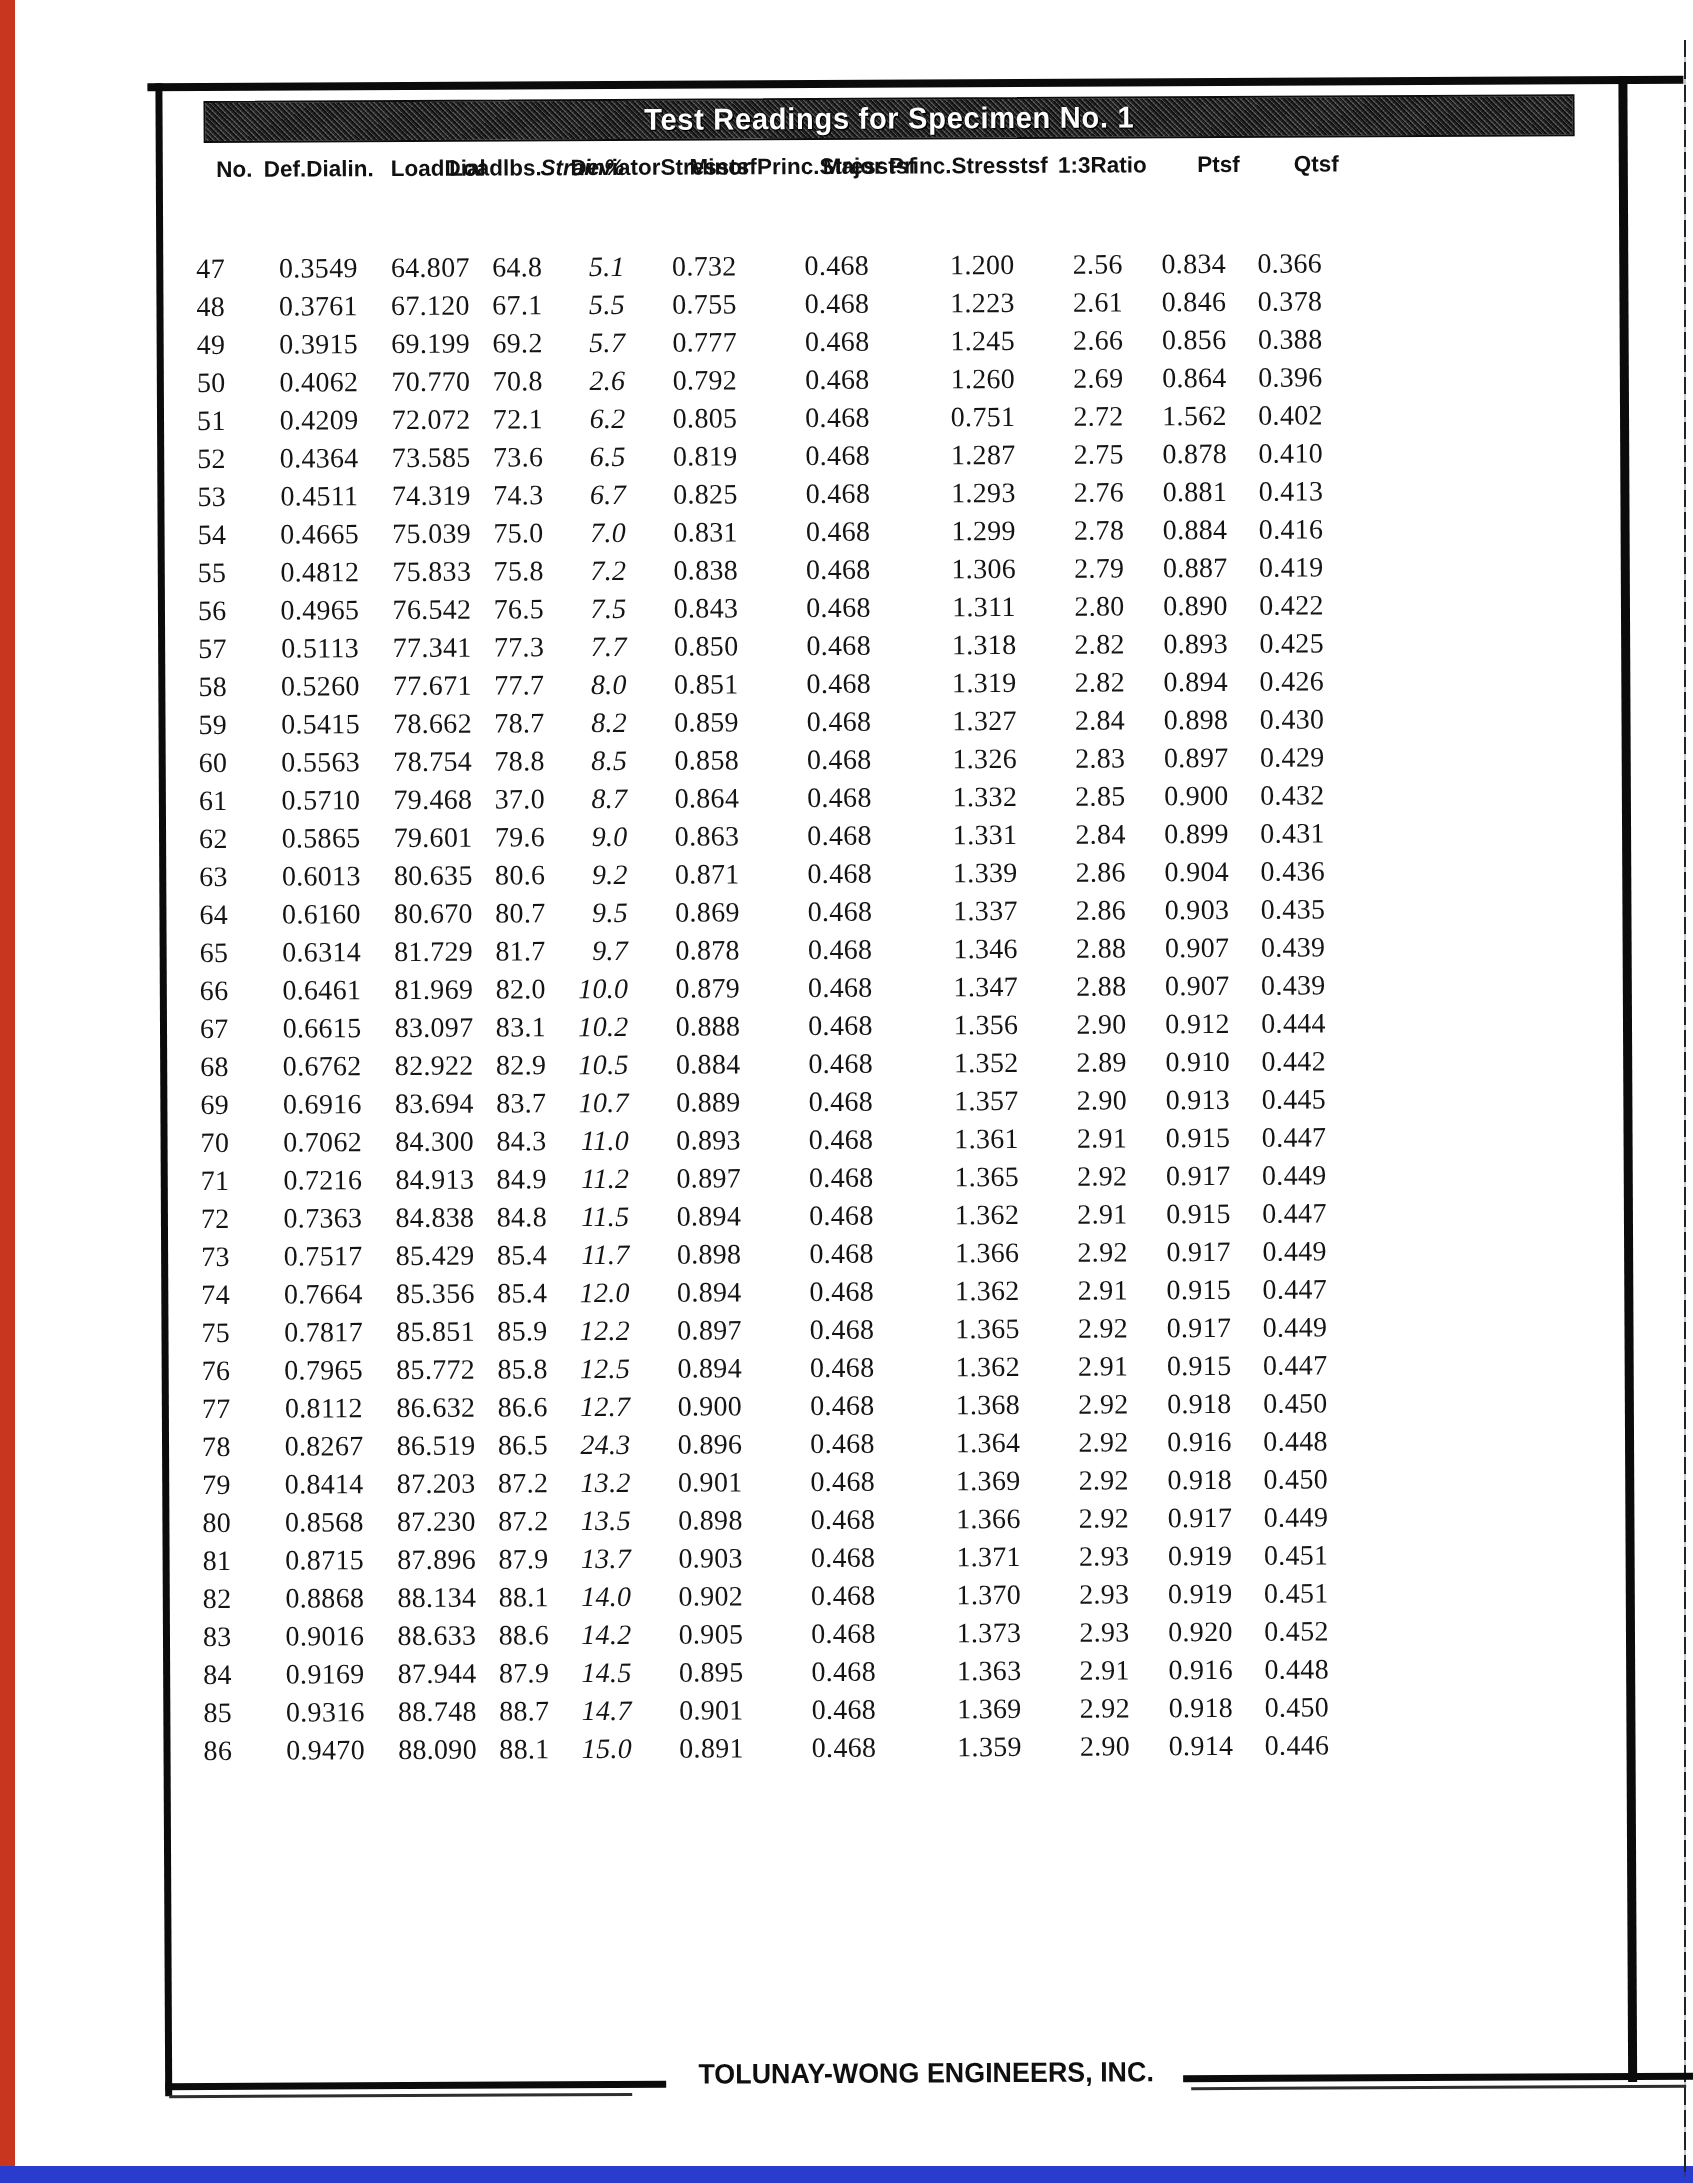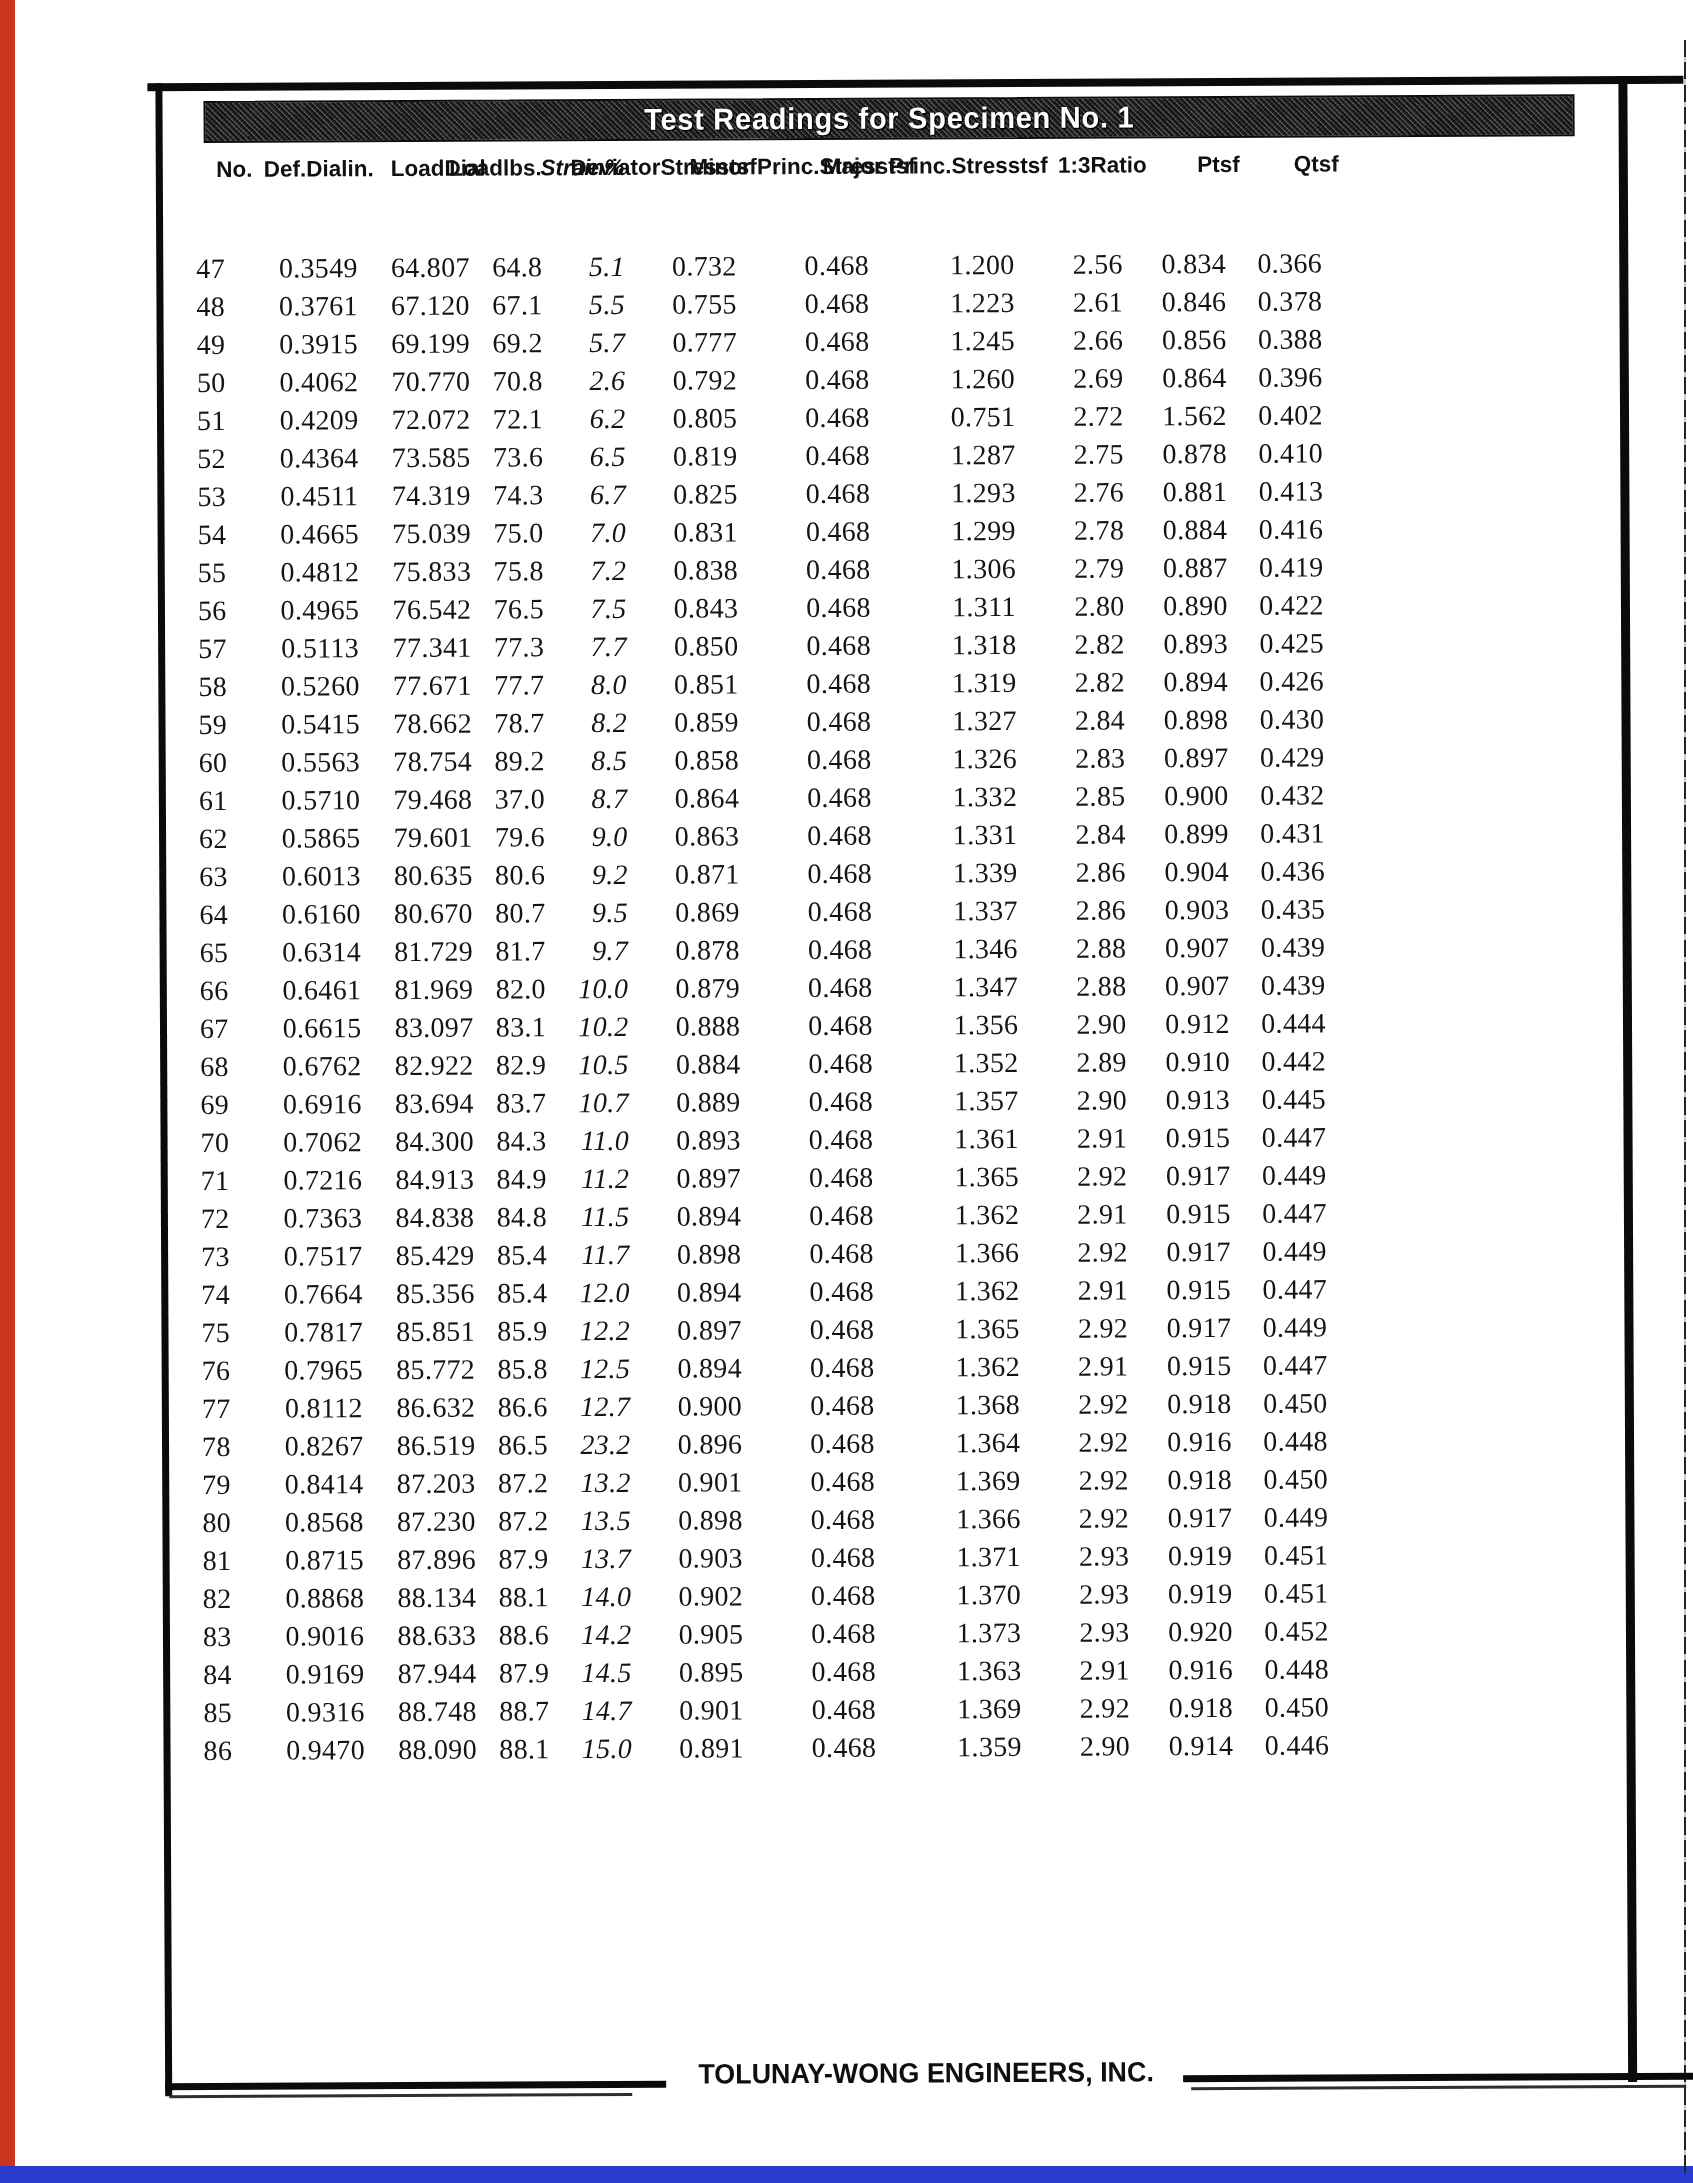--- a/index.html
+++ b/index.html
@@ -318,21 +318,21 @@
         <span class="cell c6">0.468</span>
         <span class="cell c7">1.327</span>
         <span class="cell c8">2.84</span>
         <span class="cell c9">0.898</span>
         <span class="cell c10">0.430</span>
       </div>
       <div class="grid-row">
         <span class="cell c0">60</span>
         <span class="cell c1">0.5563</span>
         <span class="cell c2">78.754</span>
-        <span class="cell c3">89.2</span>
+        <span class="cell c3">78.8</span>
         <span class="cell c4">8.5</span>
         <span class="cell c5">0.858</span>
         <span class="cell c6">0.468</span>
         <span class="cell c7">1.326</span>
         <span class="cell c8">2.83</span>
         <span class="cell c9">0.897</span>
         <span class="cell c10">0.429</span>
       </div>
       <div class="grid-row">
         <span class="cell c0">61</span>
@@ -553,21 +553,21 @@
         <span class="cell c7">1.368</span>
         <span class="cell c8">2.92</span>
         <span class="cell c9">0.918</span>
         <span class="cell c10">0.450</span>
       </div>
       <div class="grid-row">
         <span class="cell c0">78</span>
         <span class="cell c1">0.8267</span>
         <span class="cell c2">86.519</span>
         <span class="cell c3">86.5</span>
-        <span class="cell c4">23.2</span>
+        <span class="cell c4">24.3</span>
         <span class="cell c5">0.896</span>
         <span class="cell c6">0.468</span>
         <span class="cell c7">1.364</span>
         <span class="cell c8">2.92</span>
         <span class="cell c9">0.916</span>
         <span class="cell c10">0.448</span>
       </div>
       <div class="grid-row">
         <span class="cell c0">79</span>
         <span class="cell c1">0.8414</span>

